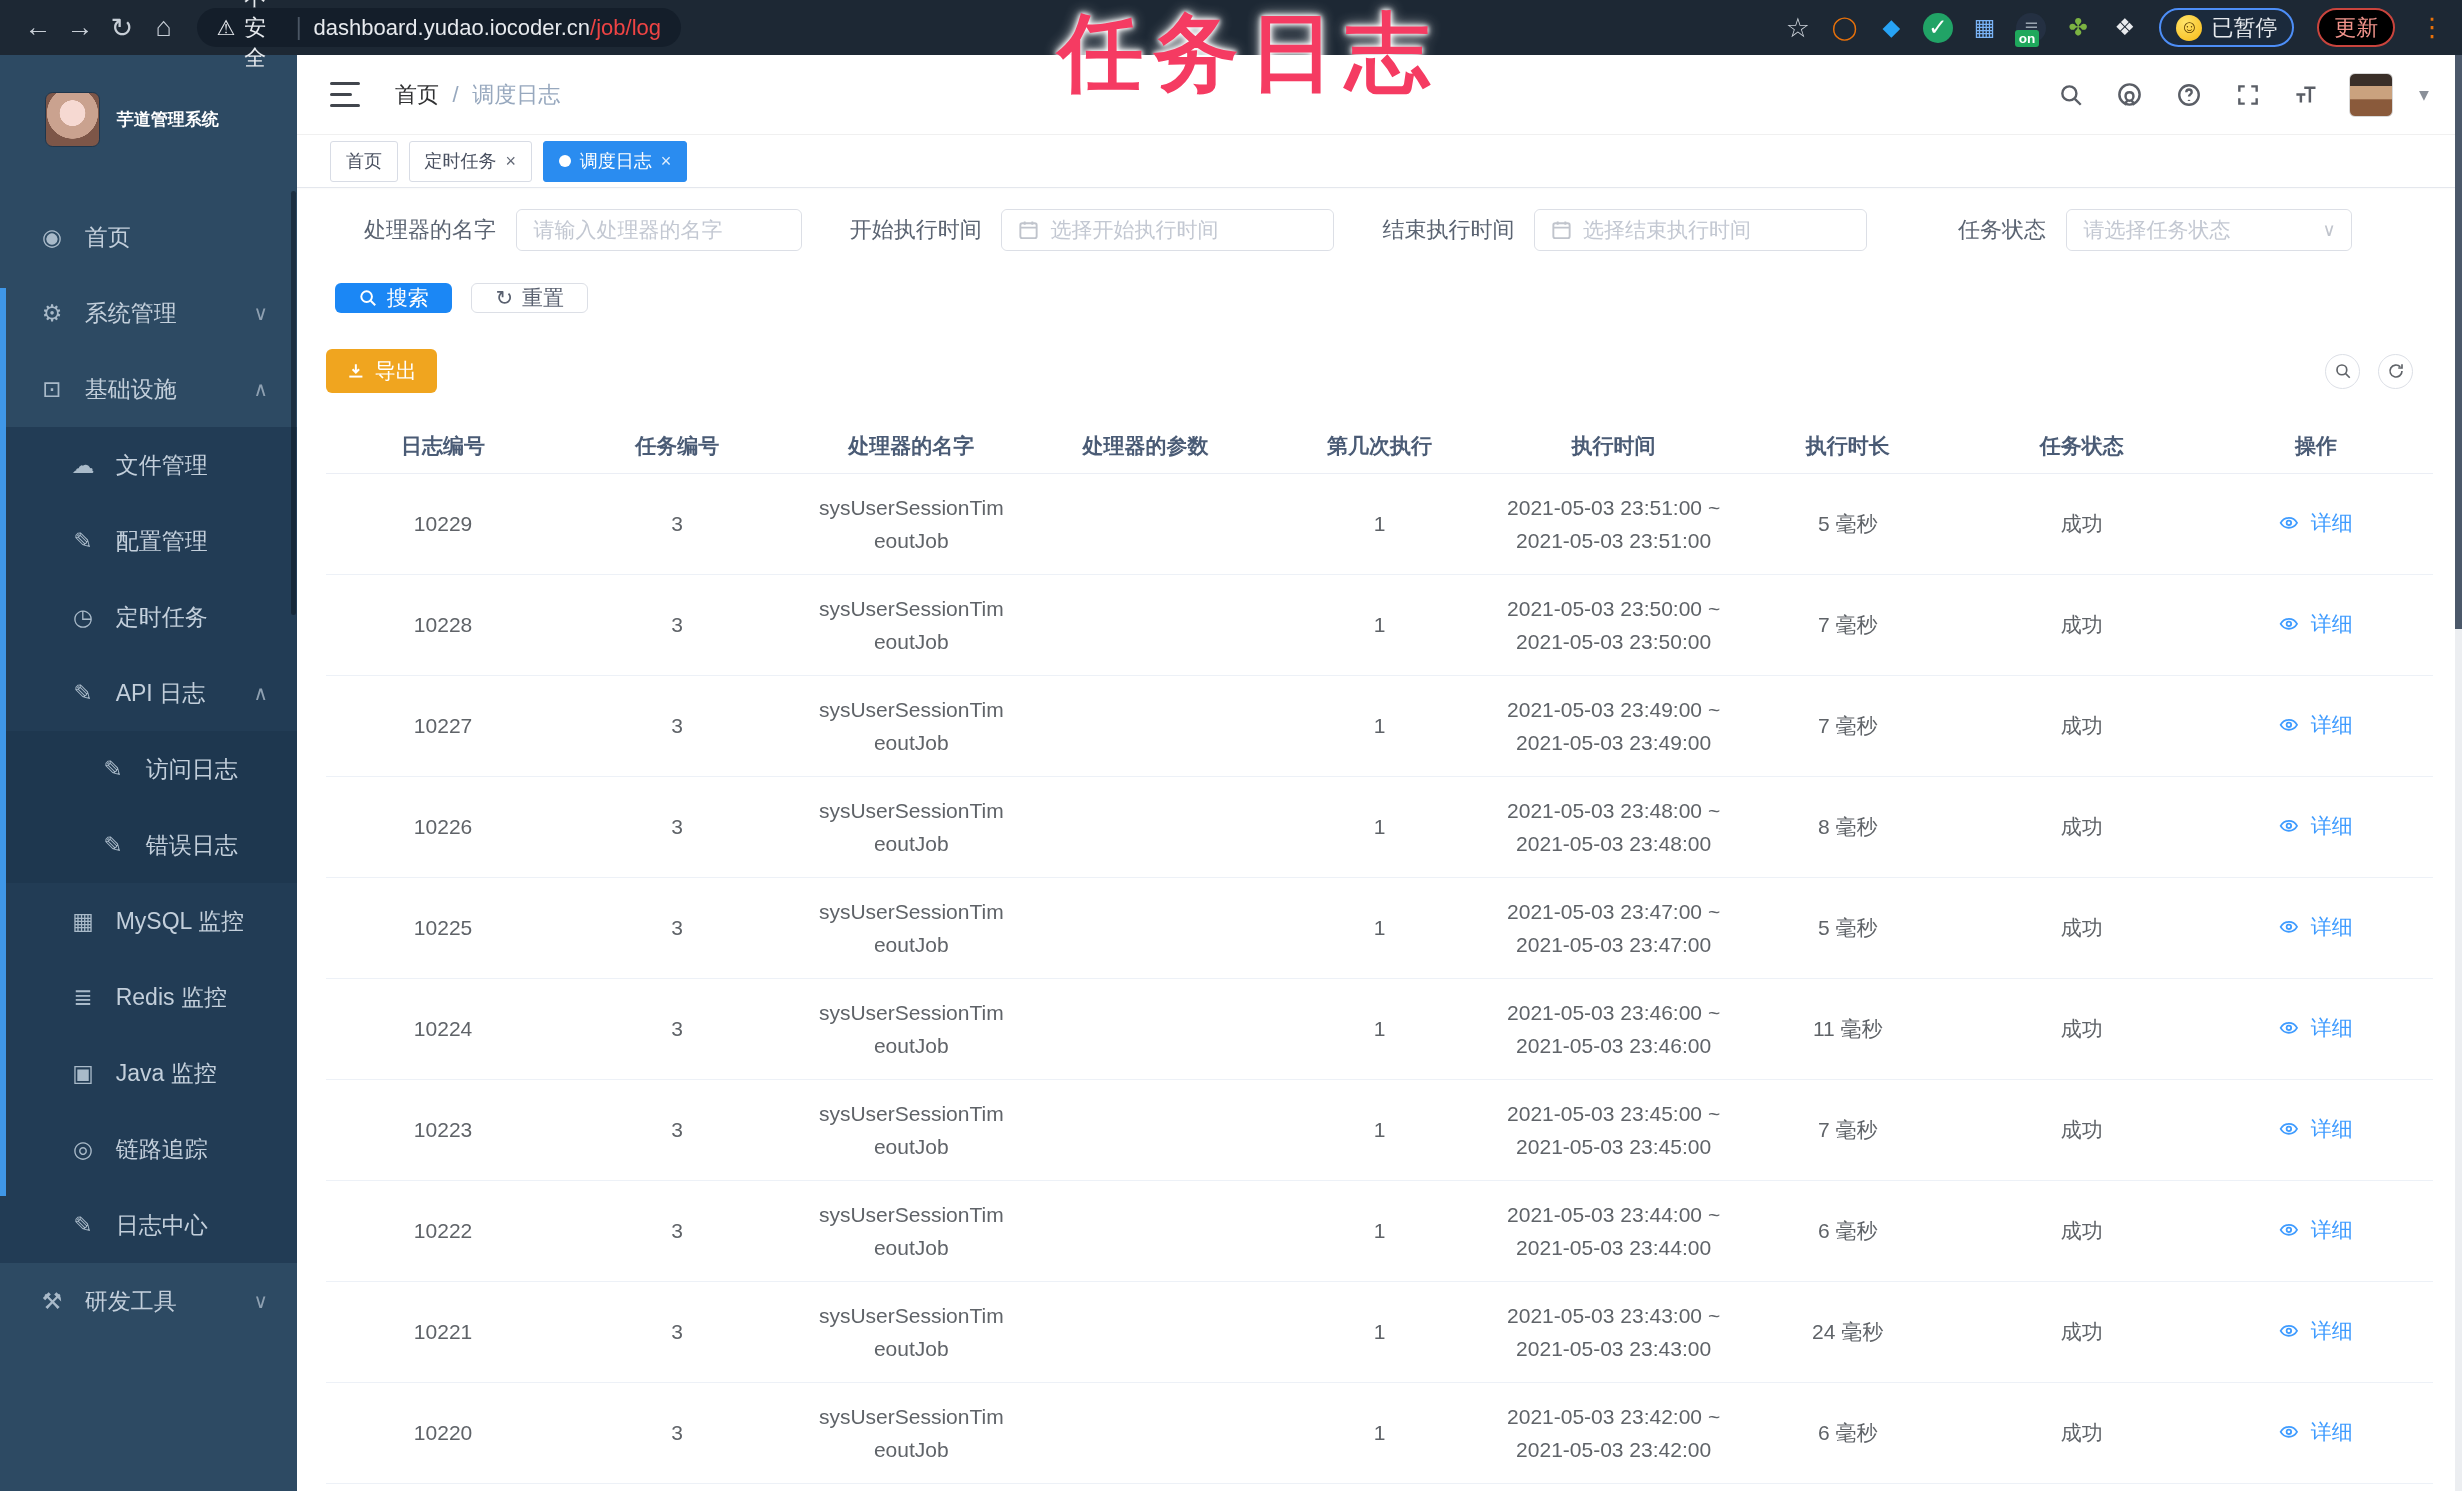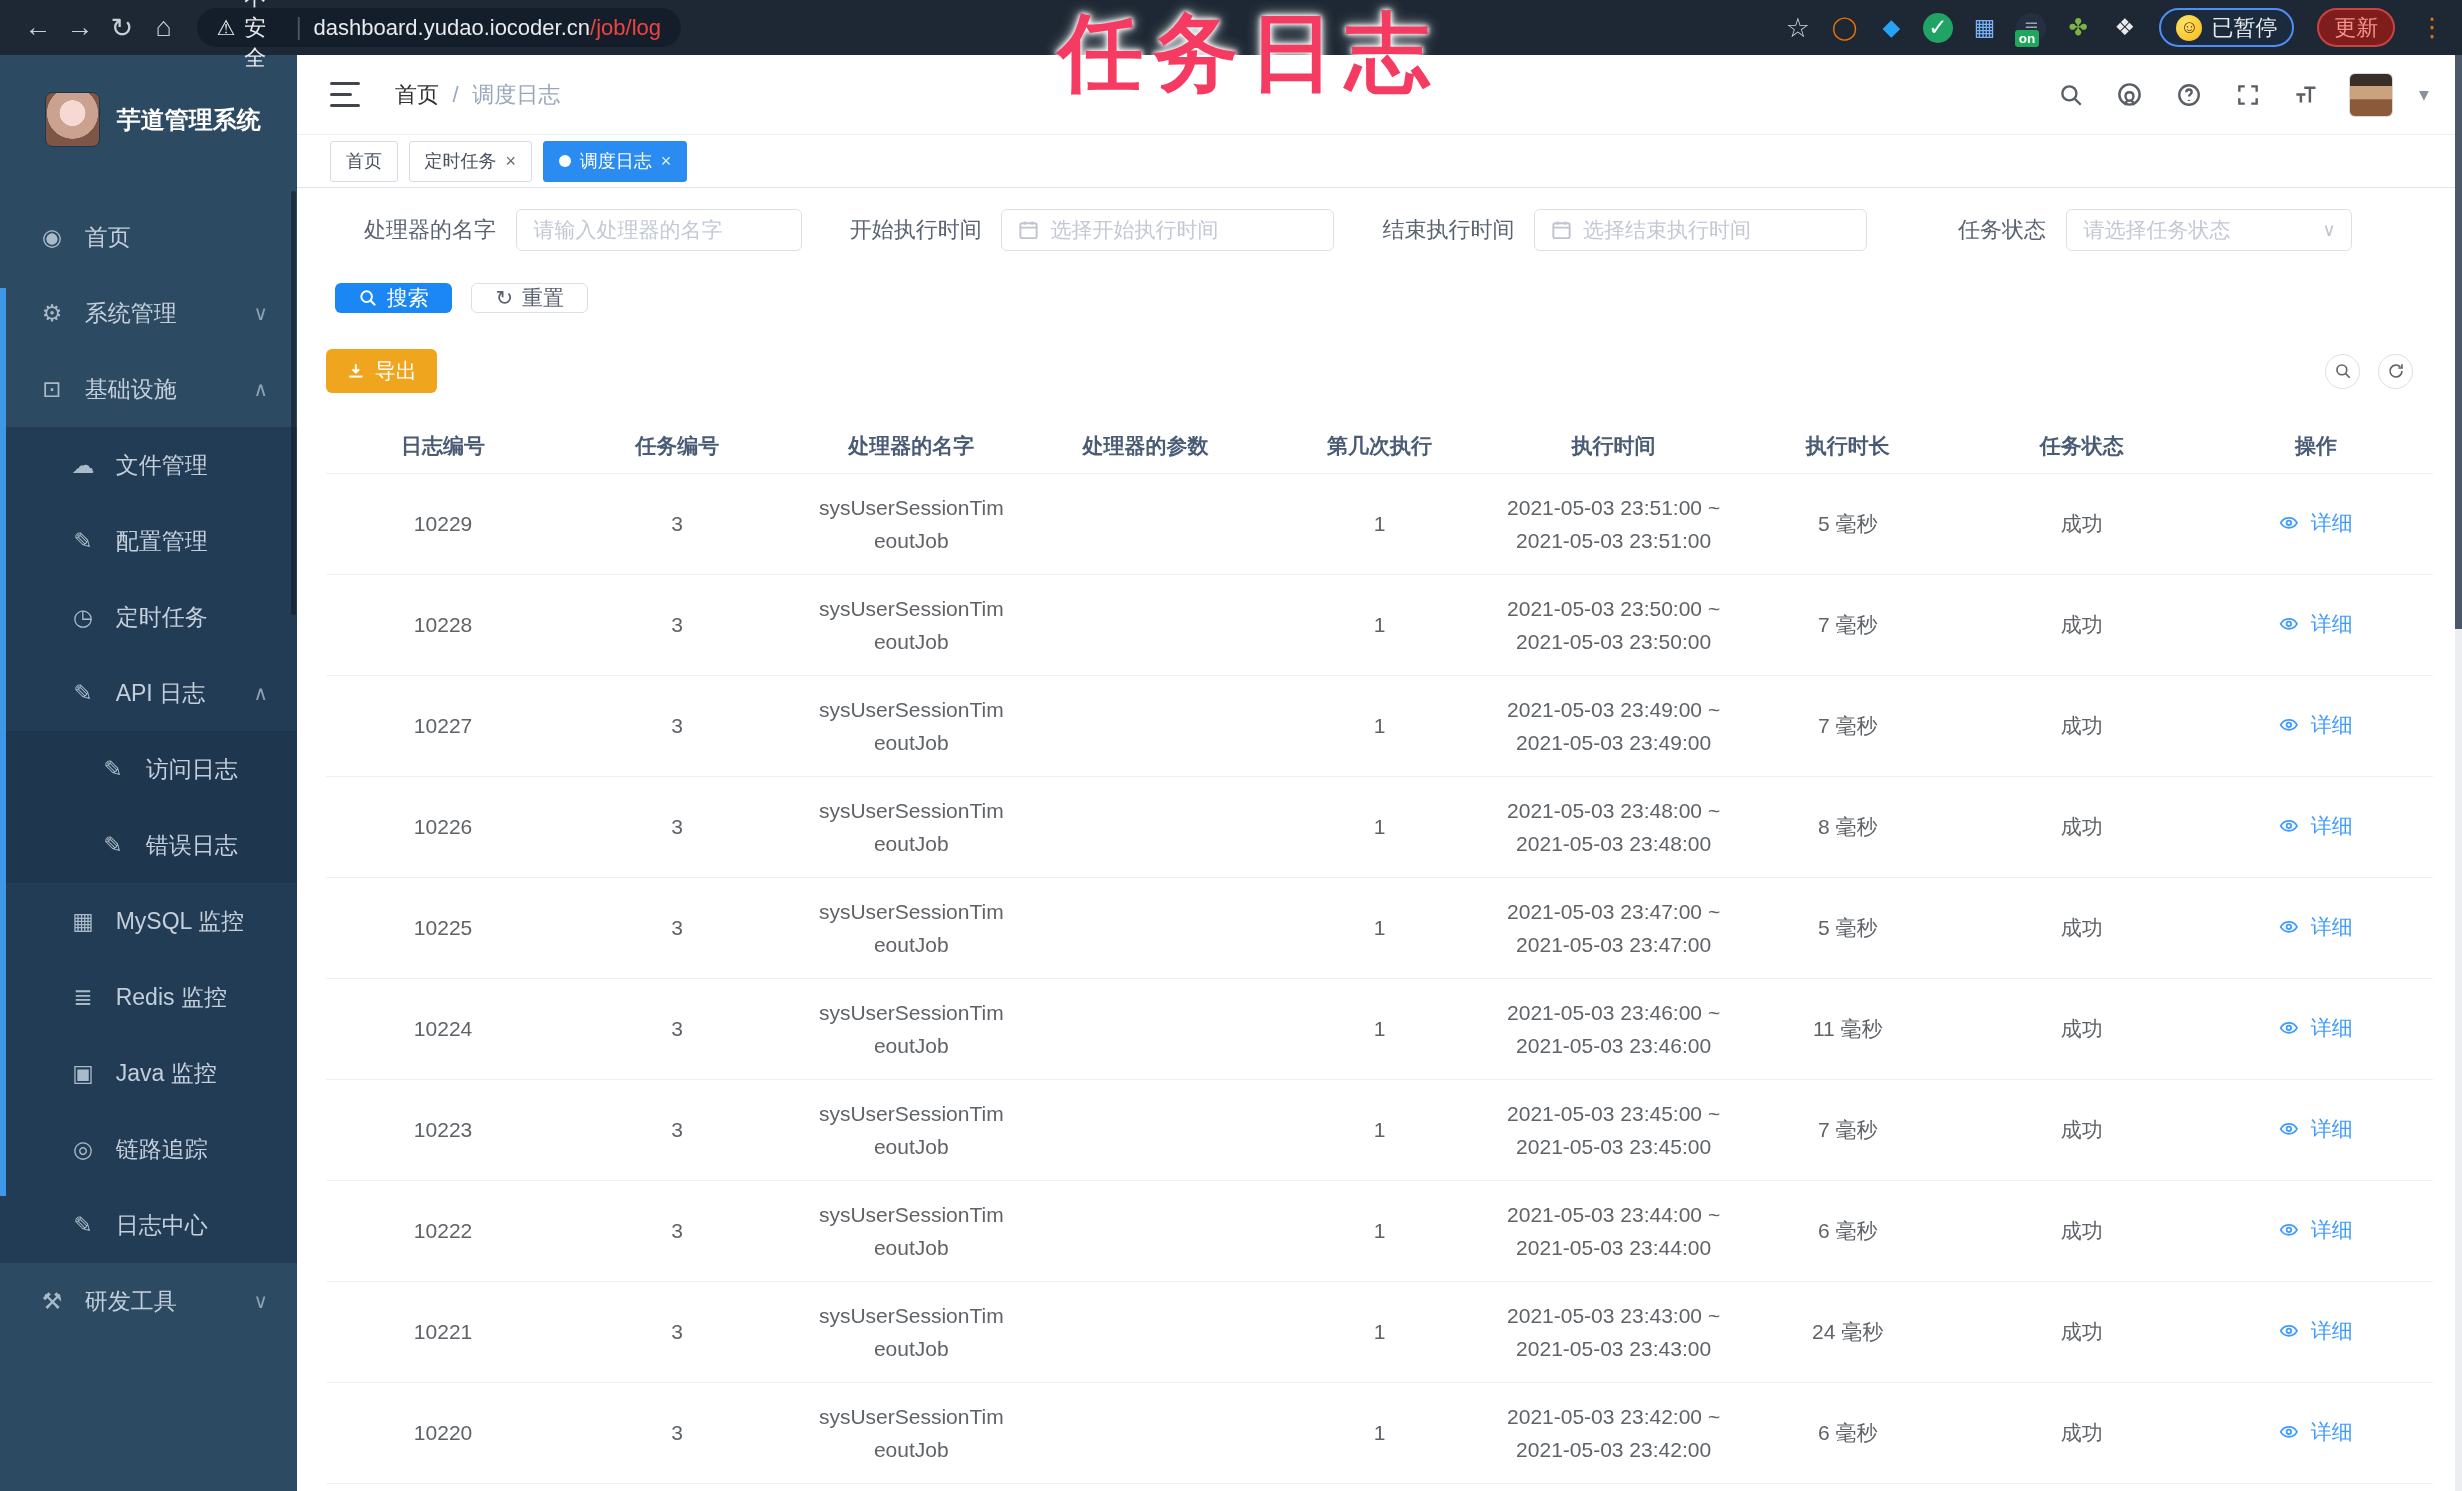--- a/index.html
+++ b/index.html
@@ -18,38 +18,38 @@
   .urlpill .path { color:#ef4444; }
   .chrome-right { margin-left:auto; display:flex; align-items:center; gap:19.7px; }
   .chrome-right .star { color:#cdd3da; font-size:27px; }
   .ext { width:30px; height:30px; display:flex; align-items:center; justify-content:center; font-size:23px; position:relative; border-radius:6px; }
   .ext .badge { position:absolute; bottom:-4.5px; left:-1.5px; background:#1fa85c; color:#fff; font-size:13.6px; line-height:15px;
                 padding:0.8px 3.8px; border-radius:3px; font-weight:700; }
   .pill { height:39px; border-radius:19.7px; display:flex; align-items:center; padding:0 15px; font-size:22px; }
   .paused-pill { border:2.3px solid #4d8ef7; background:#1b2a3c; color:#e7eaee; gap:9px; }
   .face { width:26px; height:26px; border-radius:50%; background:radial-gradient(circle at 35% 30%, #ffe469, #f7b916);
           color:#5a3b00; font-size:18px; display:flex; align-items:center; justify-content:center; }
-  .update-pill { border:2.3px solid #c9443d; background:#7f1d1d; color:#f2948c; margin-left:3px;font-family:Liberation Serif, serif; }
+  .update-pill { border:2.3px solid #c9443d; background:#000000; color:#f2948c; margin-left:3px;font-family:Liberation Serif, serif; }
   .kebab { color:#e8710a; font-size:26px; margin-left:4.5px; }
 
   
   .overlay-title { position:absolute; top:-4.5px; left:1058px; z-index:50; font-size:85px; font-weight:700;
                    letter-spacing:10.6px; color:#f53b62;
                    text-shadow:0 0 4.5px #fff,0 0 7.6px #fff,0 0 13.6px rgba(255,255,255,.9); }
 
   
   .app { display:flex; height:1437px; }
 
   
   .sidebar { width:297px; background:#2d4a63; position:relative; flex:0 0 auto; overflow:hidden; }
   .logo-row { height:114px; display:flex; align-items:center; padding:15px 0 0 45px; gap:16.7px; }
   .logo-img { width:55px; height:55px; border-radius:7.6px; flex:0 0 auto;
               background:radial-gradient(circle at 50% 38%, #f6d9d2 0 30%, #caa28f 31% 60%, #7d5648 61%);
               border:1.5px solid #1f364c; }
-  .logo-title { color:#fff; font-size:24px; font-weight:700; }
+  .logo-title { color:#fff; font-size:17px; font-weight:700; }
   .menu { margin-top:30px; position:relative; }
   .menu-item { height:76px; display:flex; align-items:center; color:#c3cfdb; font-size:23px; position:relative; }
   .menu-item .mi-icon { width:26px; text-align:center; font-size:23px; color:#a9bac9; margin-right:19.7px; }
   .menu-item.lvl1 { padding-left:39px; }
   .menu-item.lvl2 { padding-left:70px; background:#223c55; }
   .menu-item.lvl3 { padding-left:100px; background:#1e374f; }
   .menu-item .chev { position:absolute; right:29px; font-size:19.7px; color:#8ea0b1; }
   .side-indicator { position:absolute; left:0; top:233px; width:6px; height:908px; background:#3f97e8; z-index:2; }
   .side-scroll { position:absolute; right:1.5px; top:136px; width:4.5px; height:424px; background:rgba(8,16,24,.45); border-radius:2.3px; }
 

